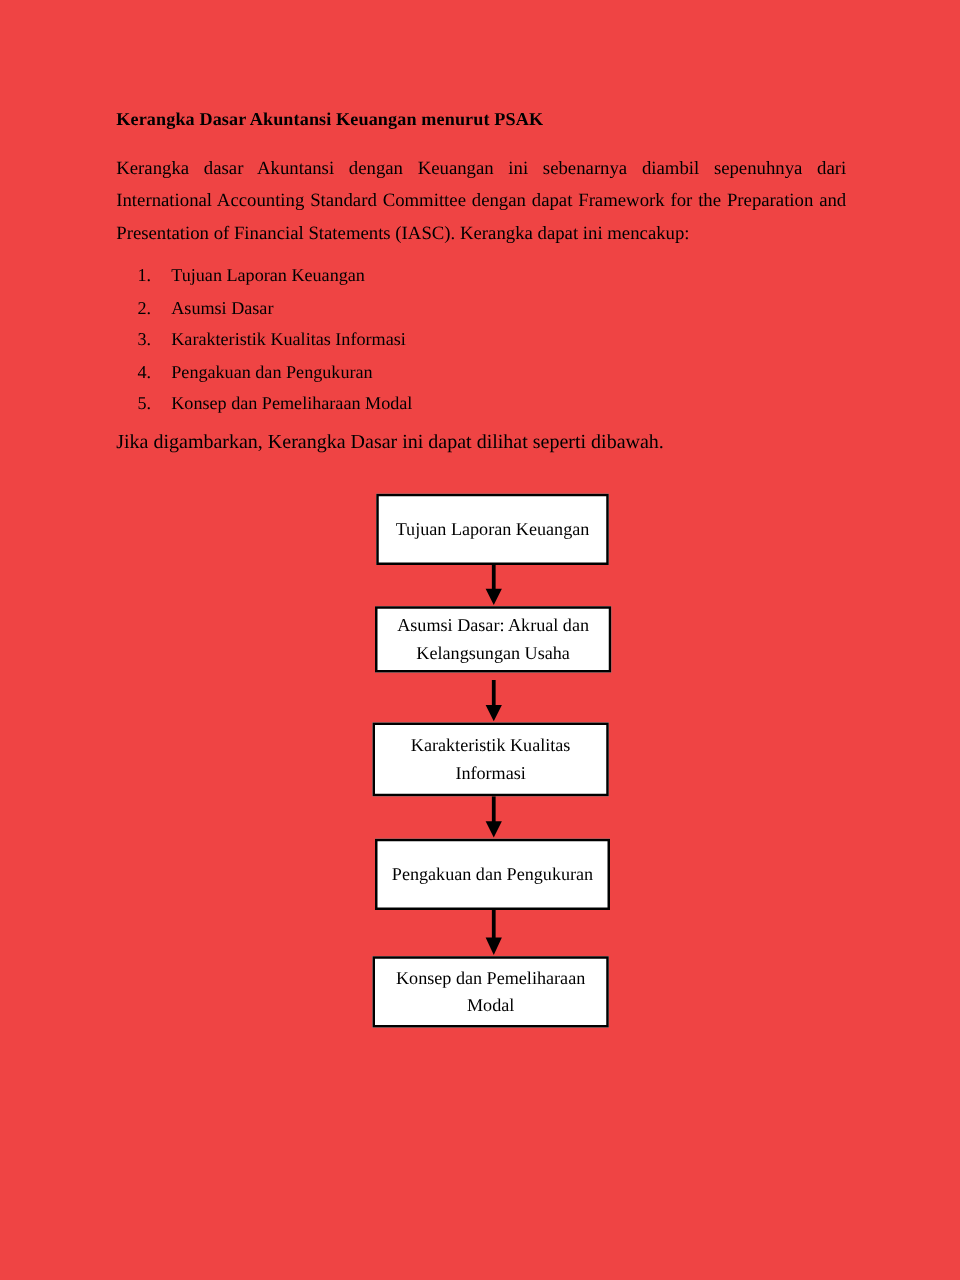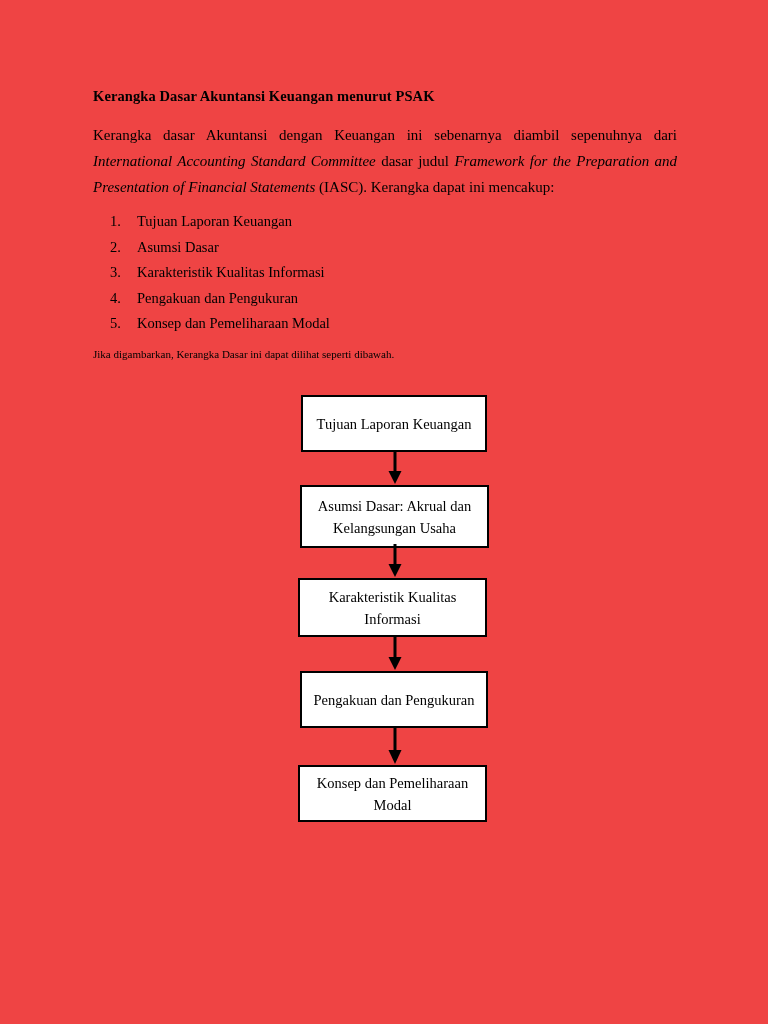--- a/index.html
+++ b/index.html
@@ -42,21 +42,21 @@
   .doc-paragraph {
     position: absolute;
     left: 93px;
     top: 122px;
     width: 584px;
     font-size: 15px;
     line-height: 26px;
     text-align: justify;
     text-justify: inter-word;
   }
-  .doc-paragraph .ital { font-style: italic; }
+  .doc-paragraph .ital { }
 
   
   .doc-list {
     position: absolute;
     left: 110px;
     top: 209px;
     width: 520px;
   }
   .list-row {
     display: flex;
@@ -73,21 +73,21 @@
   .list-text {
     flex: 1 1 auto;
   }
 
   
   .doc-leadin {
     position: absolute;
     left: 93px;
     top: 343px;
     width: 584px;
-    font-size: 11px;
+    font-size: 16px;
     line-height: 22px;
   }
 
   
   .flowchart {
     position: absolute;
     left: 0;
     top: 0;
     width: 768px;
     height: 1024px;
@@ -113,21 +113,21 @@
   }
   .flow-arrow svg { display: block; }
 </style>
 </head>
 <body>
 
 <div class="page">
 
   <div class="doc-heading">Kerangka Dasar Akuntansi Keuangan menurut PSAK</div>
 
-  <div class="doc-paragraph"><span>Kerangka dasar Akuntansi dengan Keuangan ini sebenarnya diambil sepenuhnya dari </span><span class="ital">International Accounting Standard Committee</span><span> dasar judul </span><span class="ital">Framework for the Preparation and Presentation of Financial Statements</span><span> (IASC). Kerangka dapat ini mencakup:</span></div>
+  <div class="doc-paragraph"><span>Kerangka dasar Akuntansi dengan Keuangan ini sebenarnya diambil sepenuhnya dari </span><span class="ital">International Accounting Standard Committee</span><span> dengan dapat </span><span class="ital">Framework for the Preparation and Presentation of Financial Statements</span><span> (IASC). Kerangka dapat ini mencakup:</span></div>
 
   <div class="doc-list">
 
     <div class="list-row">
       <span class="list-num">1.</span>
       <span class="list-text">Tujuan Laporan Keuangan</span>
     </div>
 
     <div class="list-row">
       <span class="list-num">2.</span>
@@ -157,21 +157,21 @@
 
     <div class="flow-node" style="left:301px; top:395px; width:186px; height:57px;">Tujuan Laporan Keuangan</div>
 
     <div class="flow-arrow" style="left:386px; top:452px; width:18px; height:33px;">
       <svg width="18" height="33" viewBox="0 0 18 33">
         <line x1="9" y1="0" x2="9" y2="22" stroke="#000" stroke-width="3"></line>
         <polygon points="9,32 2.5,19 15.5,19" fill="#000"></polygon>
       </svg>
     </div>
 
-    <div class="flow-node" style="left:300px; top:485px; width:189px; height:63px;">Asumsi Dasar: Akrual dan Kelangsungan Usaha</div>
+    <div class="flow-node" style="left:300px; top:485px; width:189px; height:53px;">Asumsi Dasar: Akrual dan Kelangsungan Usaha</div>
 
     <div class="flow-arrow" style="left:386px; top:544px; width:18px; height:34px;">
       <svg width="18" height="34" viewBox="0 0 18 34">
         <line x1="9" y1="0" x2="9" y2="23" stroke="#000" stroke-width="3"></line>
         <polygon points="9,33 2.5,20 15.5,20" fill="#000"></polygon>
       </svg>
     </div>
 
     <div class="flow-node" style="left:298px; top:578px; width:189px; height:59px;">Karakteristik Kualitas Informasi</div>
 

